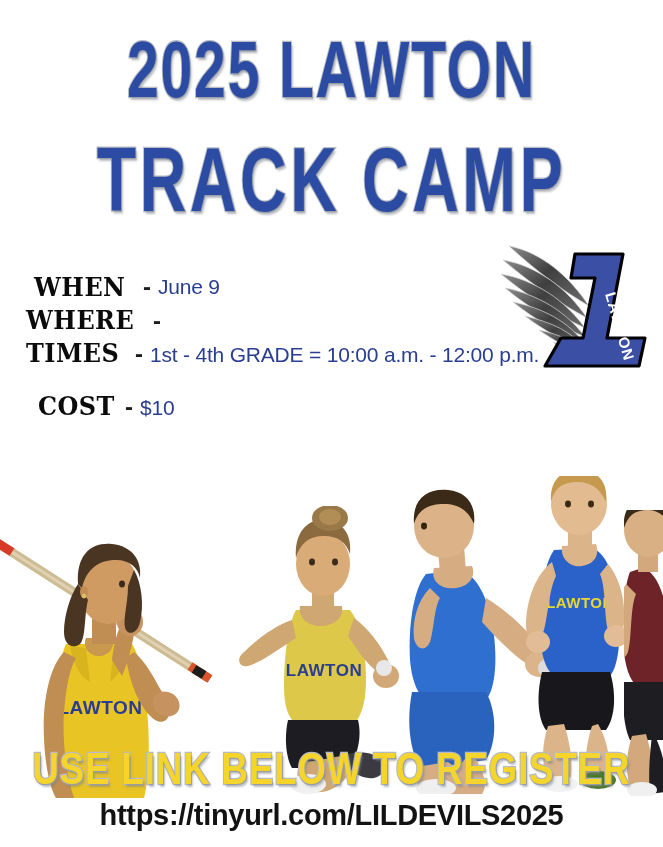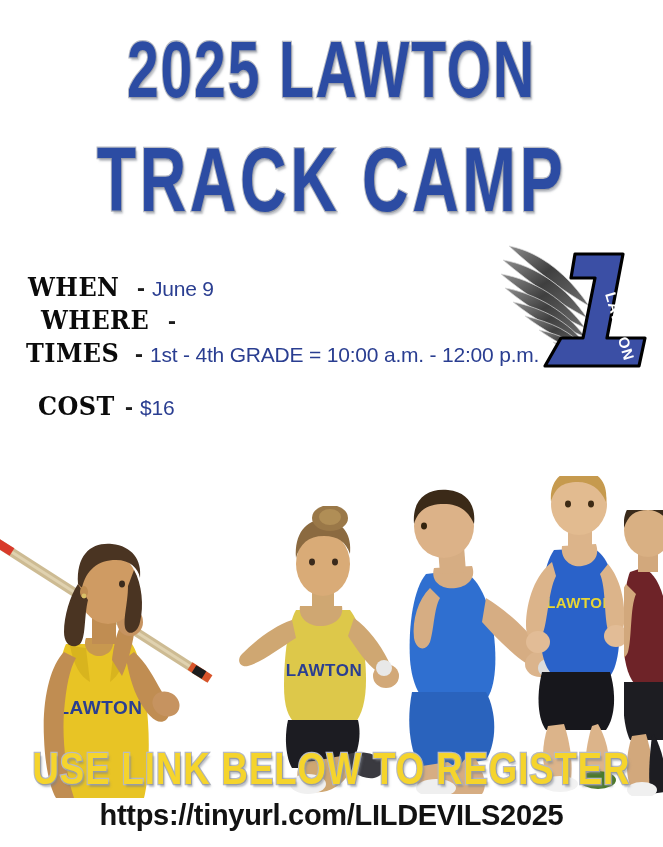--- a/index.html
+++ b/index.html
@@ -71,22 +71,22 @@
   .detail-value {
     font-family: "Liberation Sans", sans-serif;
     font-size: 21px;
     color: #2a3e91;
     white-space: nowrap;
     letter-spacing: -0.2px;
   }
   .times-stack { display: flex; flex-direction: row; }
   .times-stack .detail-value { line-height: 1.35; }
 
-  #row-when   { margin-left: 4px; }
-  #row-where  { margin-left: 17px; }
+  #row-when   { margin-left: 10px; align-items: center; }
+  #row-where  { margin-left: 2px; }
   #row-times  { margin-left: 2px; }
   #row-cost   { margin-left: 14px; margin-top: 22px; }
 
   #row-when  .detail-label { width: 100px; }
   #row-where .detail-label { width: 118px; }
   #row-times .detail-label { width: 100px; }
   #row-cost  .detail-label { width: 78px; }
 
   
   #logo {
@@ -203,21 +203,21 @@
       <span class="detail-label">TIMES</span>
       <span class="detail-dash">-</span>
       <span class="times-stack">
         <span class="detail-value">1st - 4th GRADE = 10:00 a.m. - 12:00 p.m.</span>
       </span>
     </div>
 
     <div class="detail-row" id="row-cost">
       <span class="detail-label">COST</span>
       <span class="detail-dash">-</span>
-      <span class="detail-value">$16</span>
+      <span class="detail-value">$10</span>
     </div>
 
   </div>
 
   <div id="athletes">
 
     <div class="athlete" id="athlete-vaulter">
       <svg viewBox="0 0 250 272" xmlns="http://www.w3.org/2000/svg">
 
         <g>

